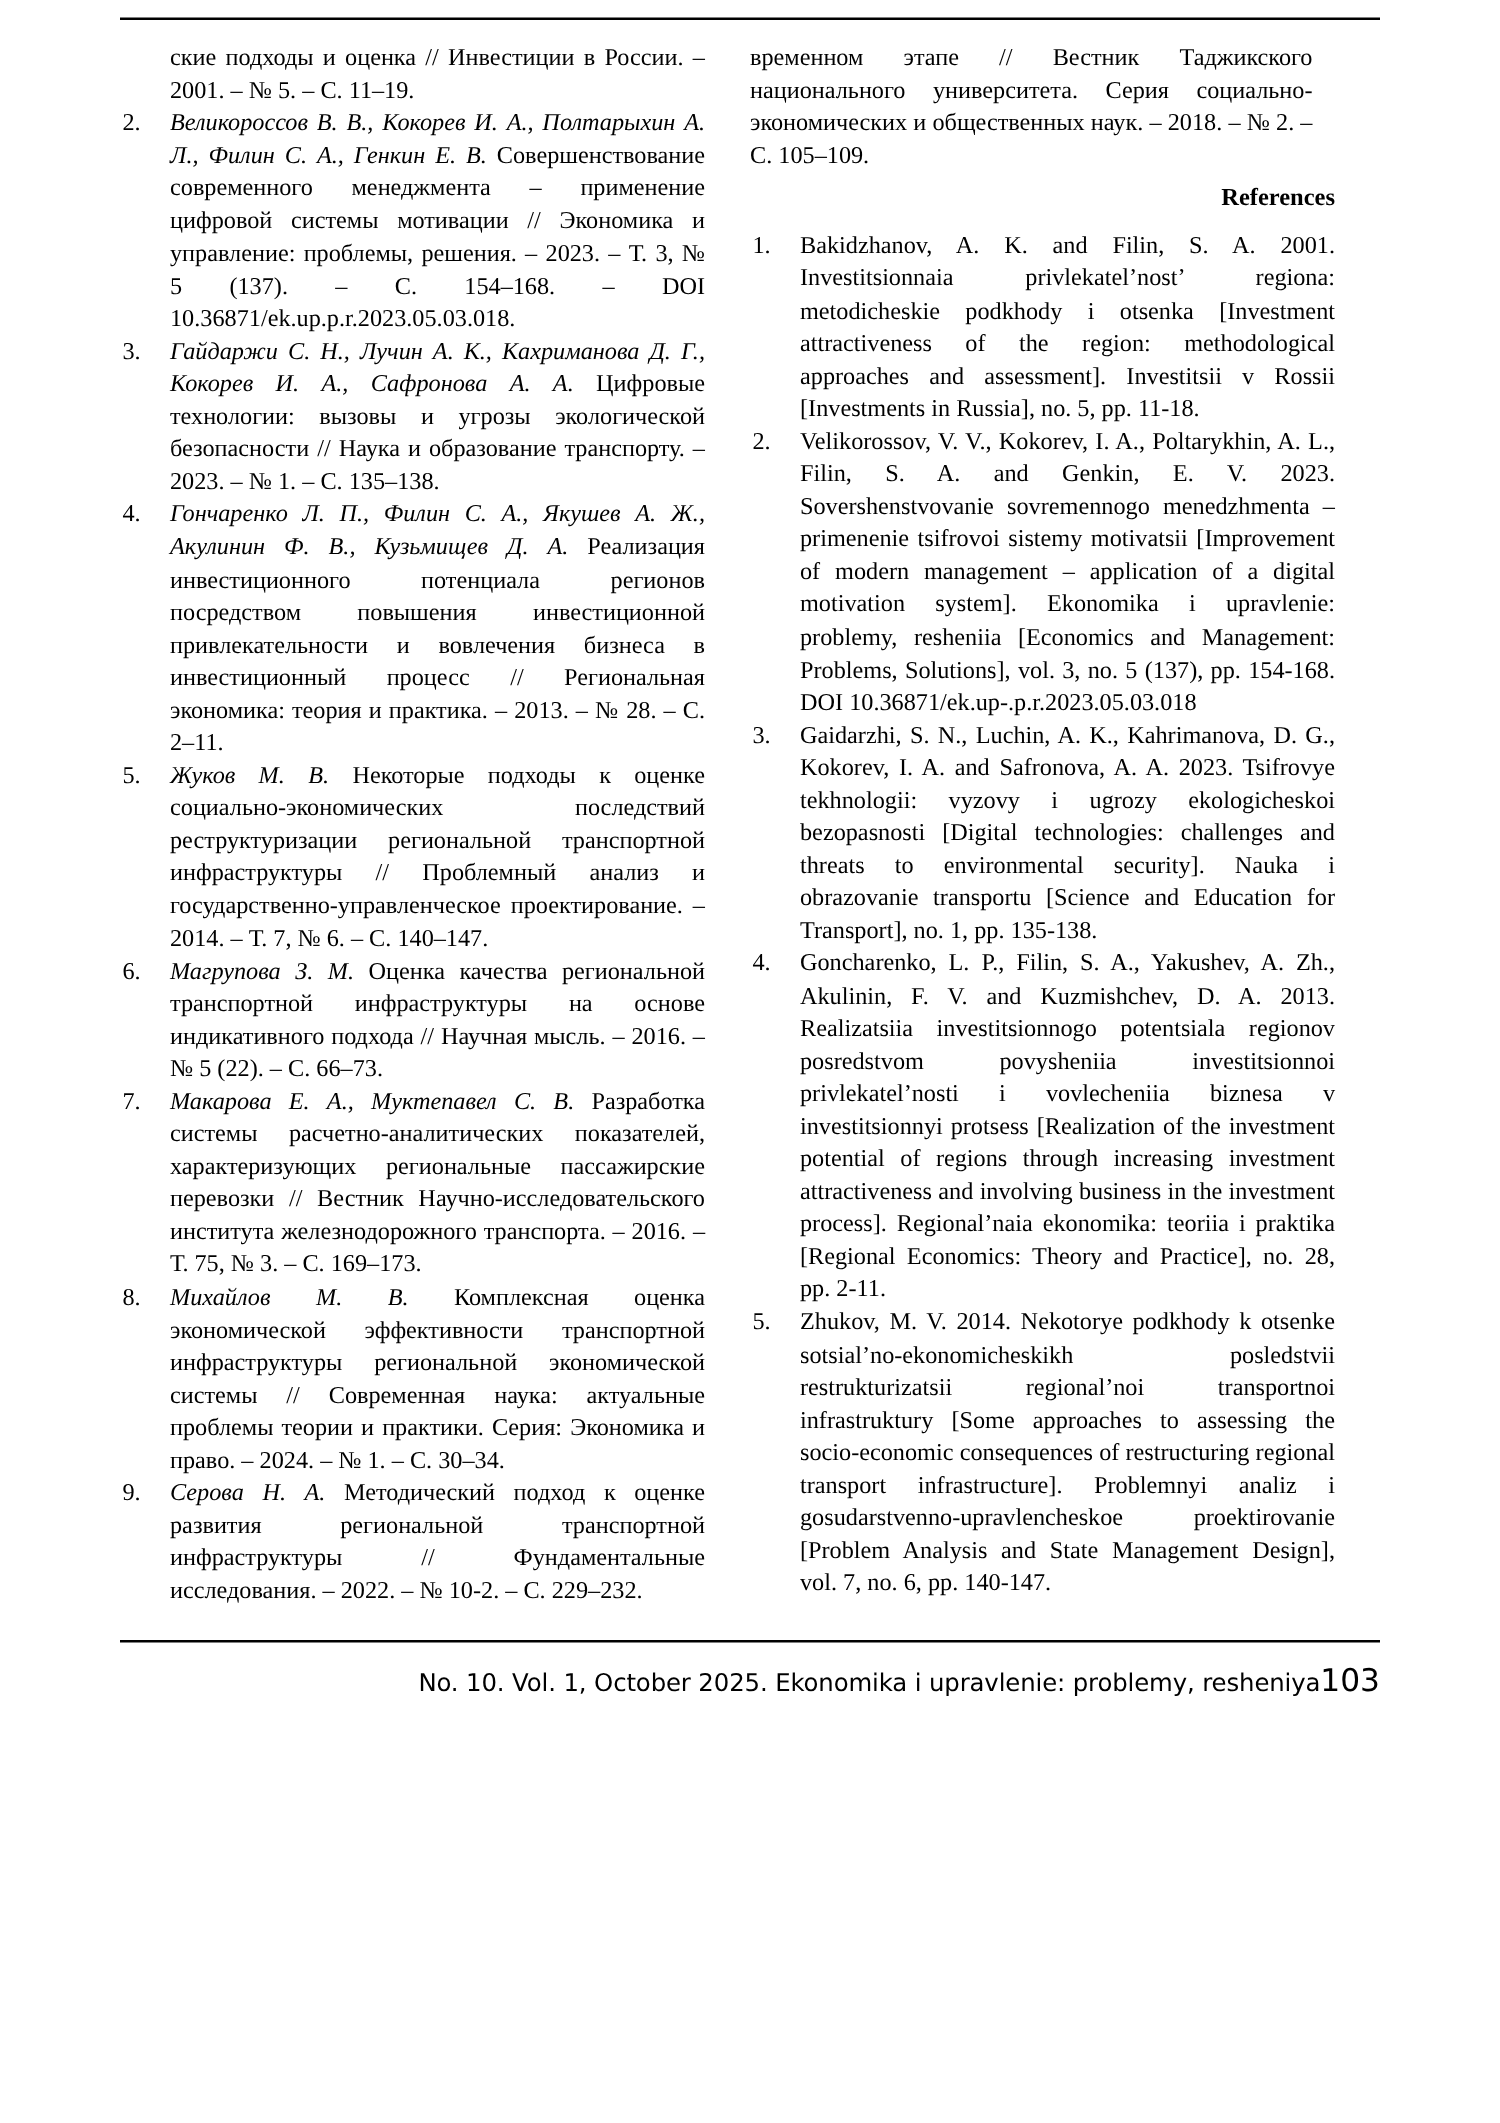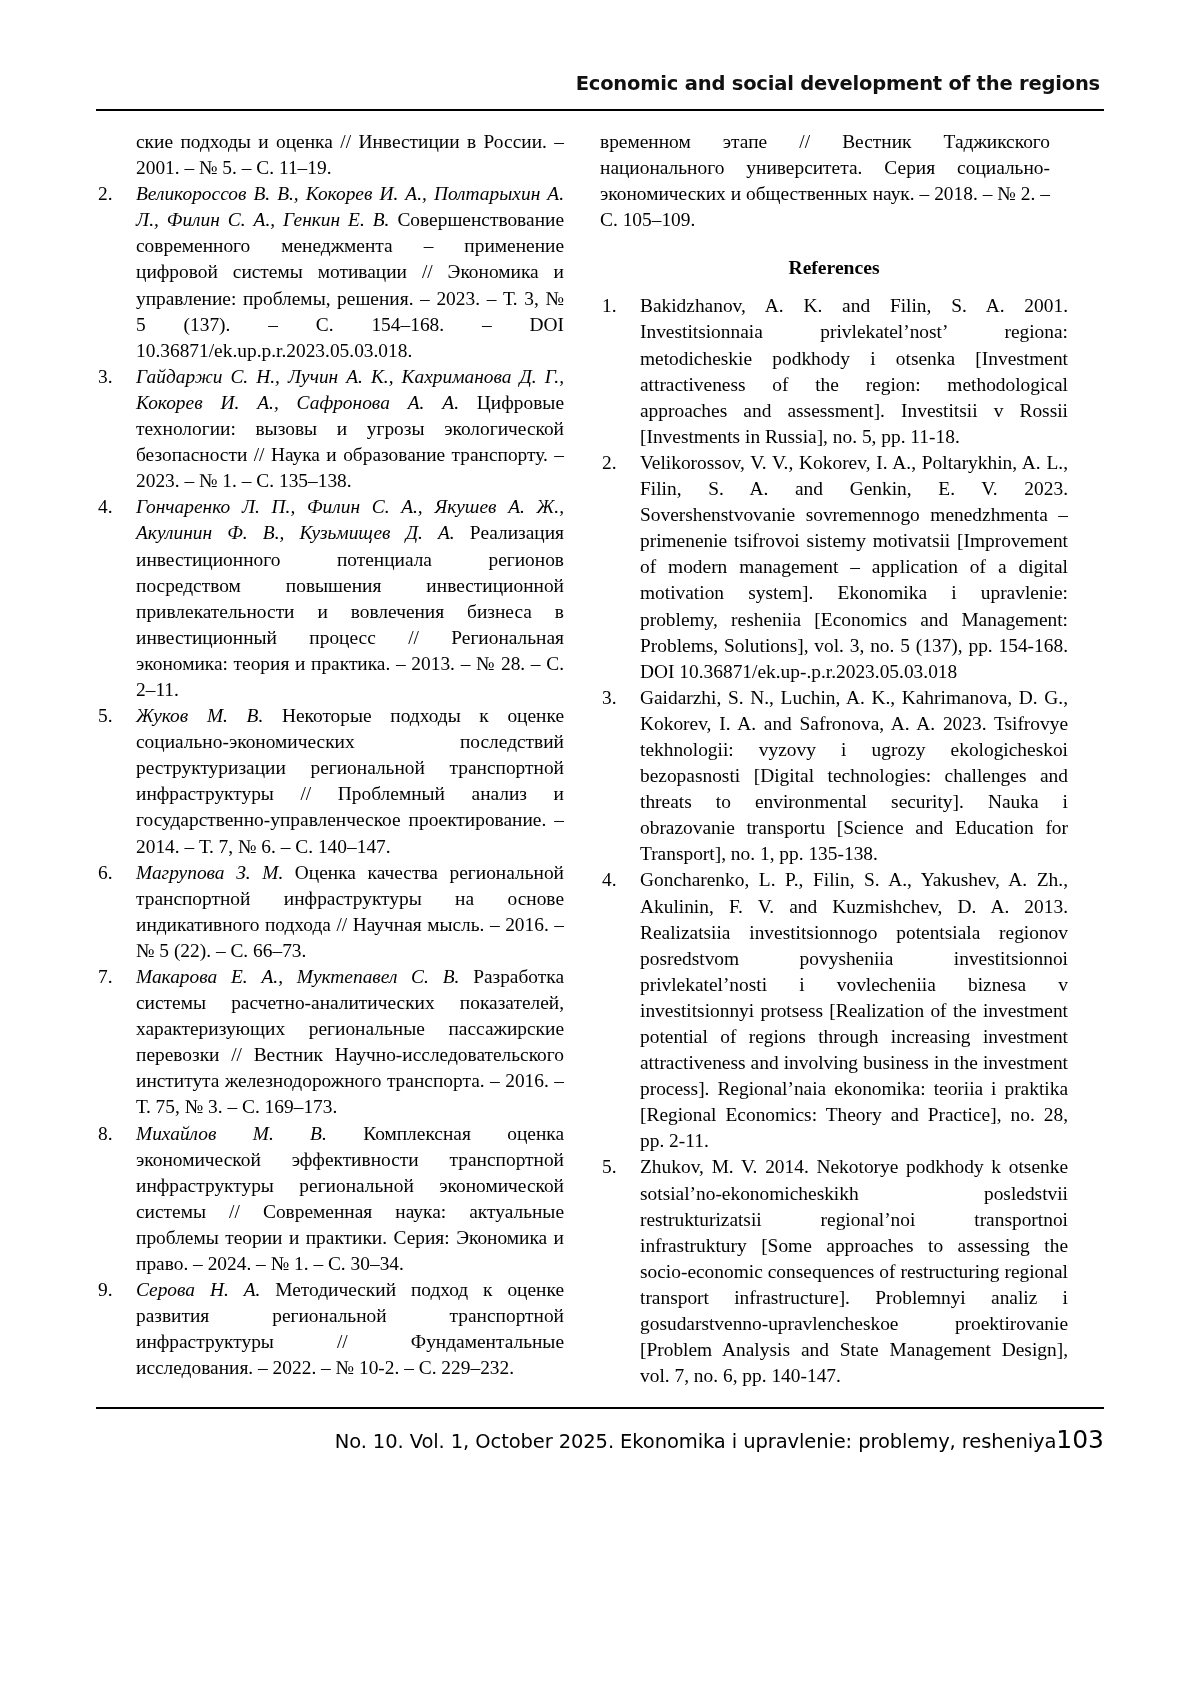--- a/index.html
+++ b/index.html
@@ -79,22 +79,22 @@
     line-height: 1.345;
     text-align: justify;
     margin: 0 18px 0 0;
   }
   .ital {
     font-style: italic;
   }
   .section-title {
     font-weight: bold;
     font-size: 19.6px;
-    text-align: center;
-    margin: 24px 0 14px 0;
+    text-align: right;
+    margin: 10px 0 14px 0;
   }
   .footer {
     display: flex;
     align-items: baseline;
     justify-content: flex-end;
     font-family: "DejaVu Sans", sans-serif;
     font-size: 19.5px;
     padding-top: 16px;
   }
   .footer-left {
@@ -103,21 +103,20 @@
   .footer-right {
     font-size: 25px;
     font-weight: normal;
   }
 </style>
 </head>
 <body>
 
 <div class="page">
 
-  <div class="running-head">Economic and social development of the regions</div>
   <div class="rule-top"></div>
 
   <div class="columns">
 
     <div class="col">
 
       <div class="ref-item">
         <div class="ref-num"></div>
         <div class="ref-text">ские подходы и оценка // Инвестиции в России. – 2001. – № 5. – С. 11–19.</div>
       </div>

